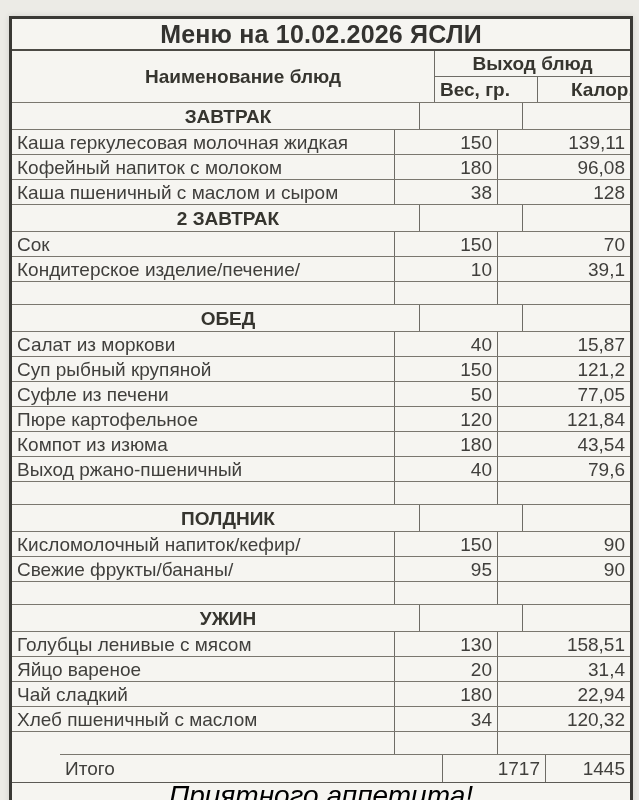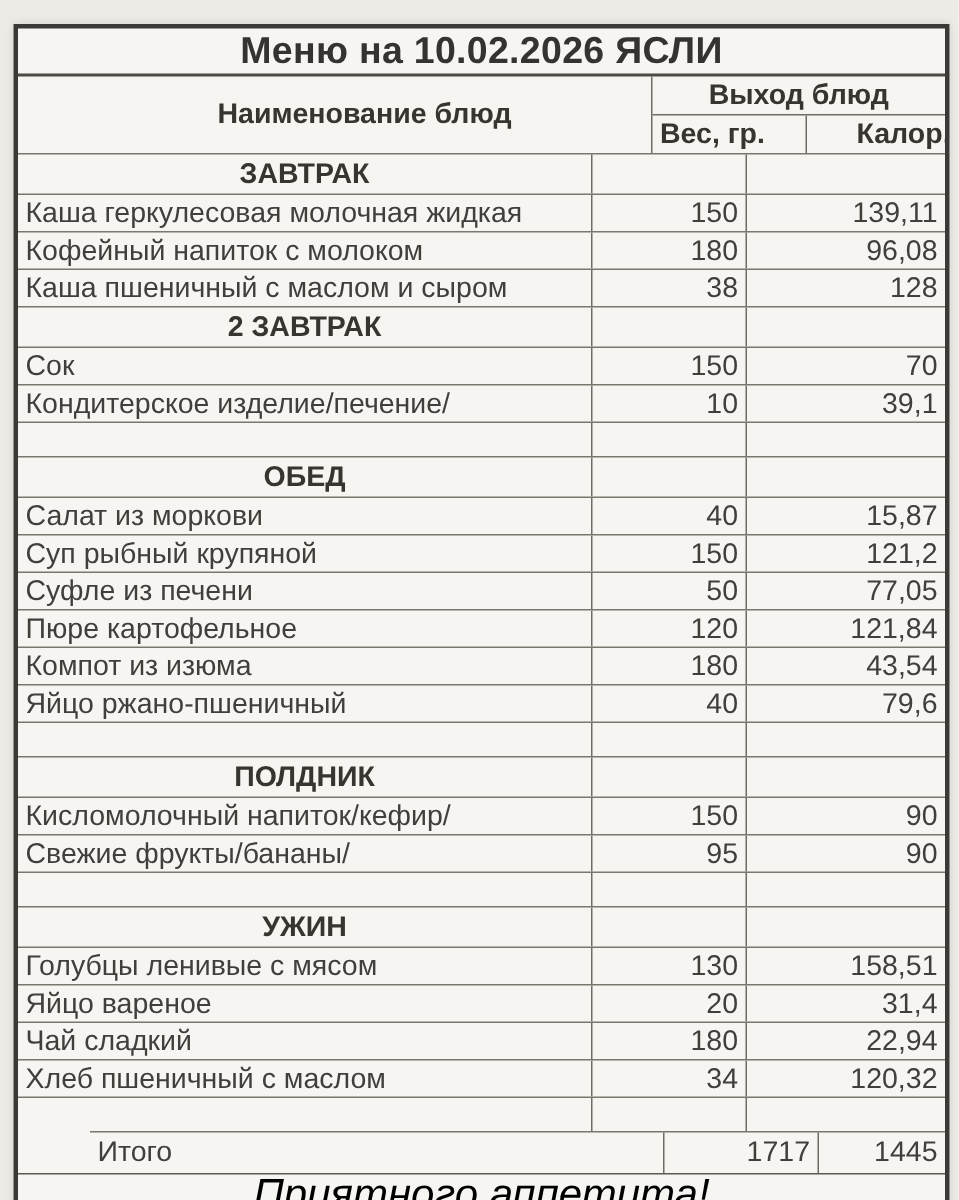--- a/index.html
+++ b/index.html
@@ -44,21 +44,21 @@
     display:grid;
     grid-template-columns:383px 103px auto;
     border-top:1px solid #7a776f;
     box-sizing:border-box;
     height:25px;
   }
   .row .c:nth-child(1){padding-left:5px;}
   .row .c:nth-child(1),.row .c:nth-child(2){border-right:1px solid #6e6c66;}
   .row .num{justify-content:flex-end;padding-right:5px;}
 
-  .section-row{height:27px;}
+  .section-row{height:27px;padding-left:25px;}
   .section-row .c:nth-child(1){justify-content:center;font-weight:bold;padding-left:0;color:#36352F;}
 
   .empty-row{height:23px;}
   .total-row{height:28px;margin-left:48px;}
 
   .footer-row{
     display:flex;border-top:1px solid #5c5a55;height:27px;box-sizing:border-box;
   }
   .footer-cell{
     flex:1;justify-content:center;font-style:italic;font-size:28px;color:#000000;
@@ -140,21 +140,21 @@
         <div class="c ">Пюре картофельное</div>
         <div class="c num">120</div>
         <div class="c num">121,84</div>
       </div>
       <div class="row item-row">
         <div class="c ">Компот из изюма</div>
         <div class="c num">180</div>
         <div class="c num">43,54</div>
       </div>
       <div class="row item-row">
-        <div class="c ">Яйцо ржано-пшеничный</div>
+        <div class="c ">Выход ржано-пшеничный</div>
         <div class="c num">40</div>
         <div class="c num">79,6</div>
       </div>
       <div class="row empty-row">
         <div class="c "></div>
         <div class="c num"></div>
         <div class="c num"></div>
       </div>
       <div class="row section-row">
         <div class="c ">ПОЛДНИК</div>

